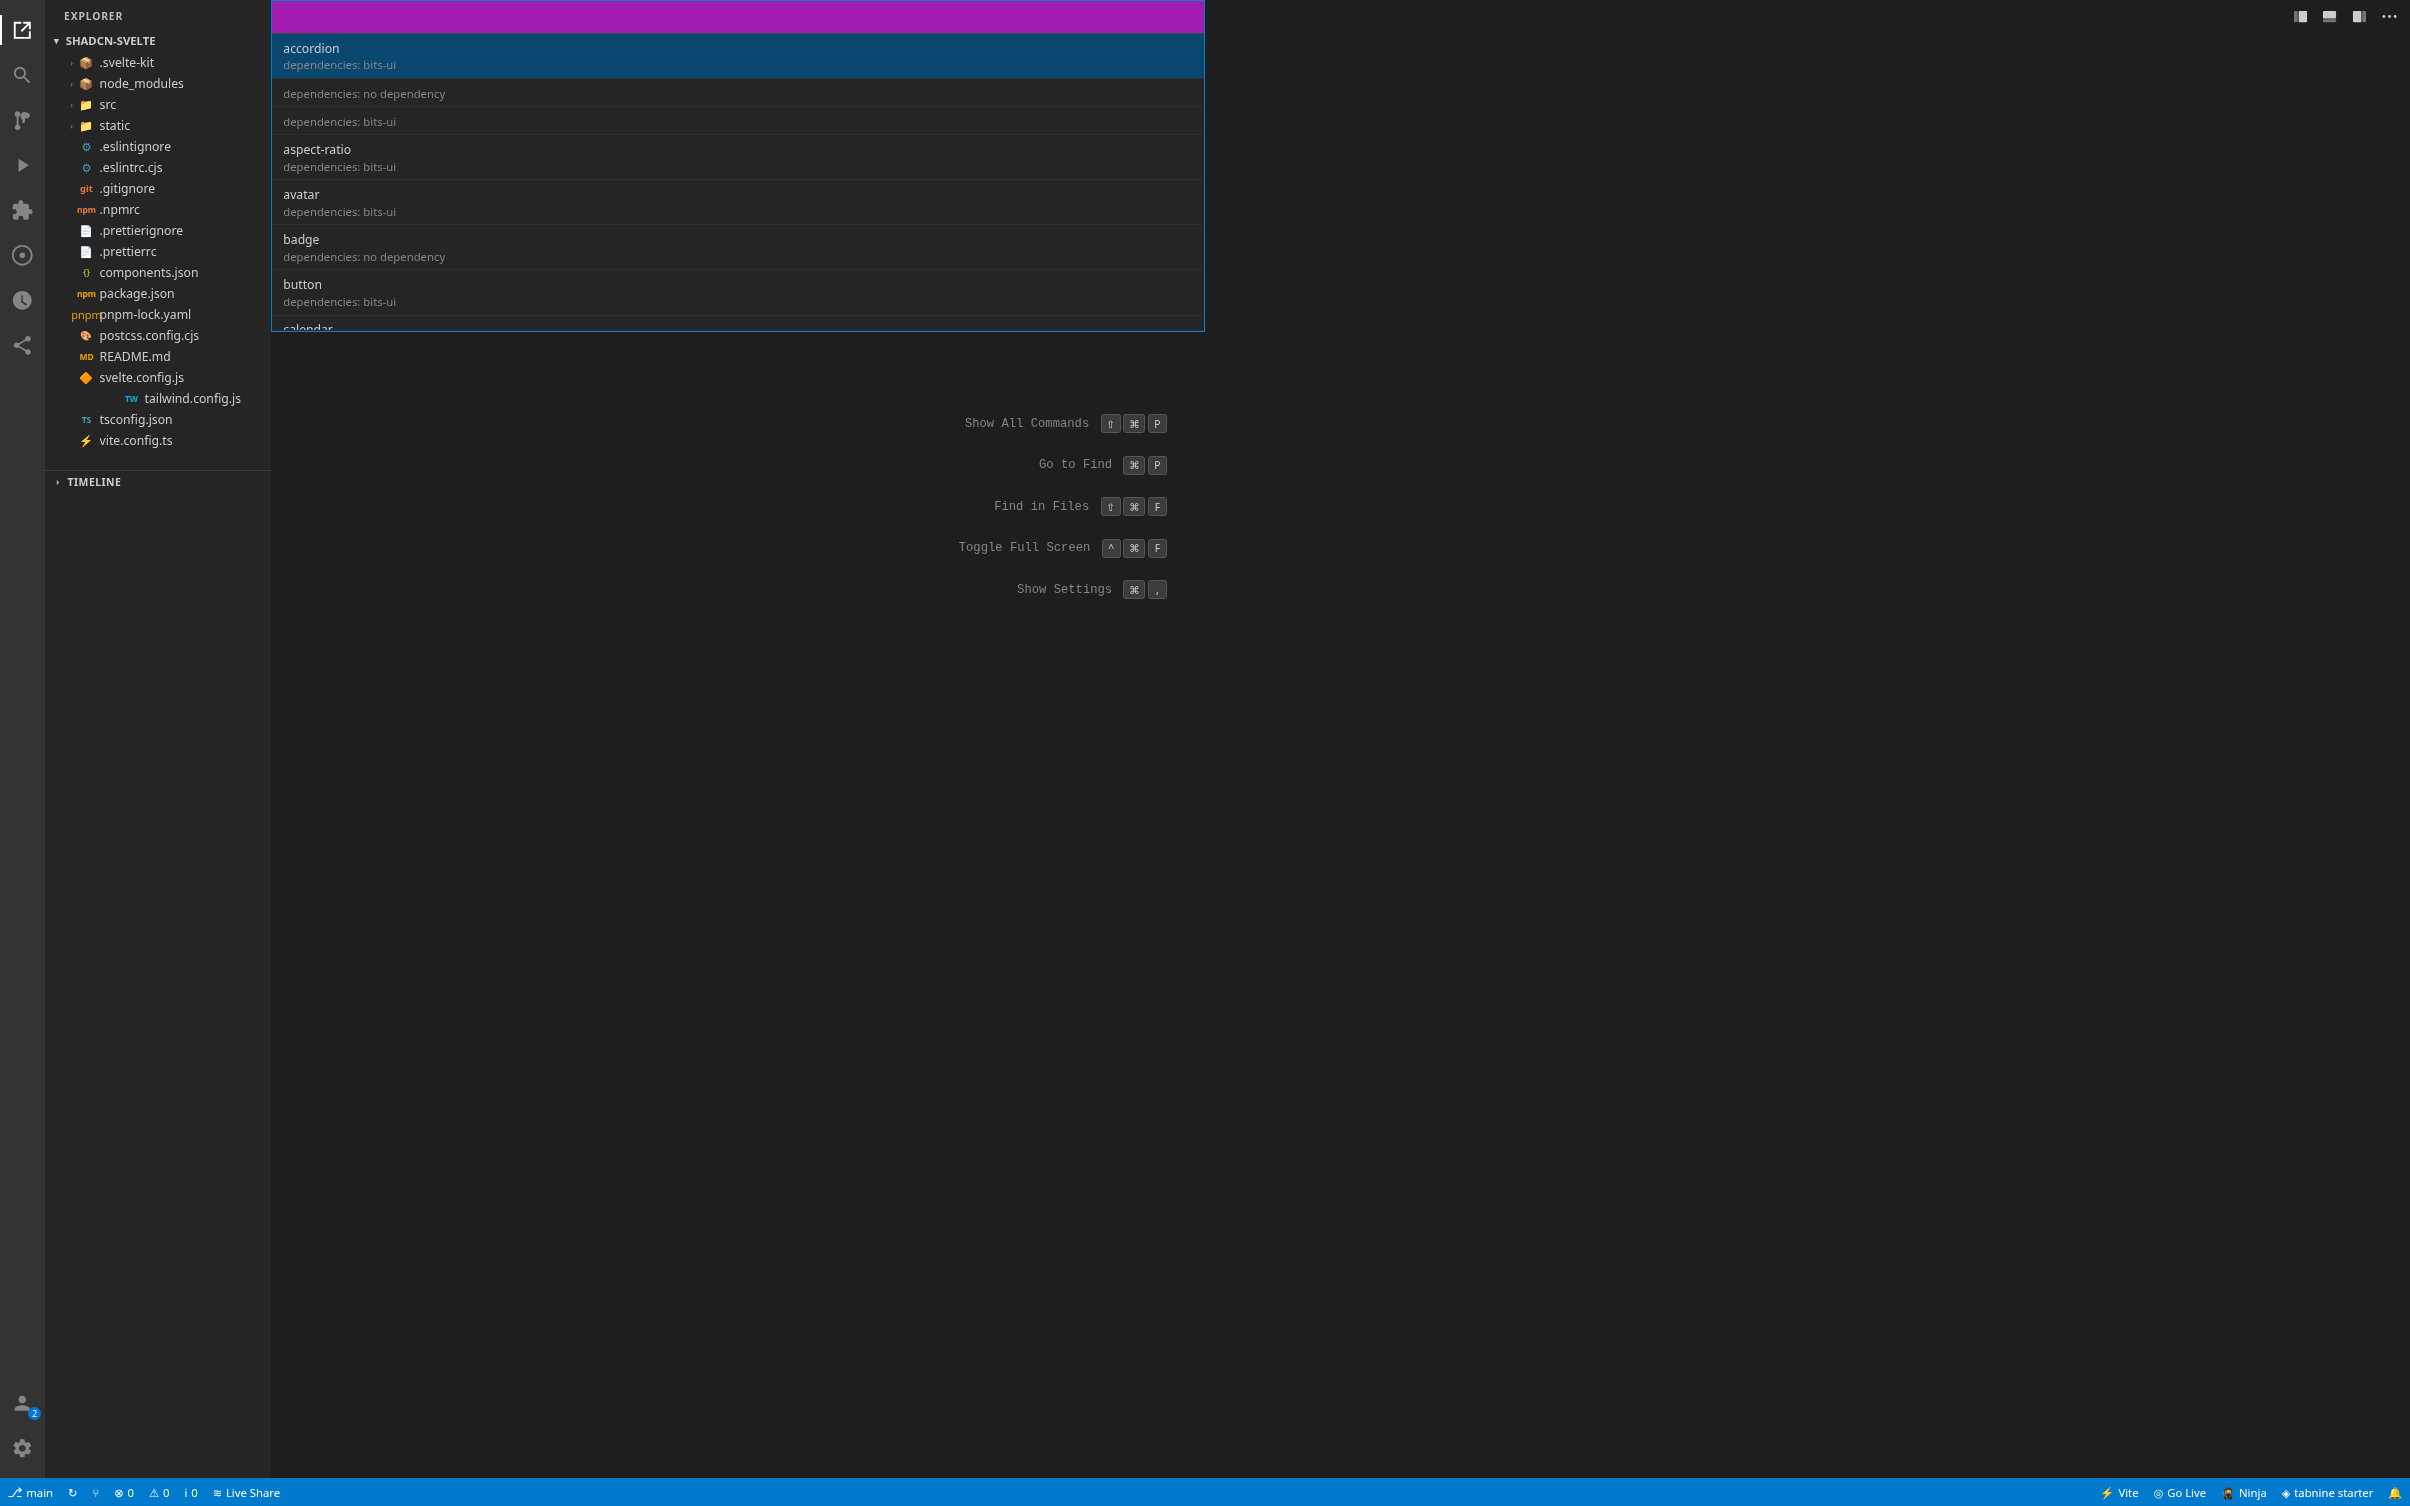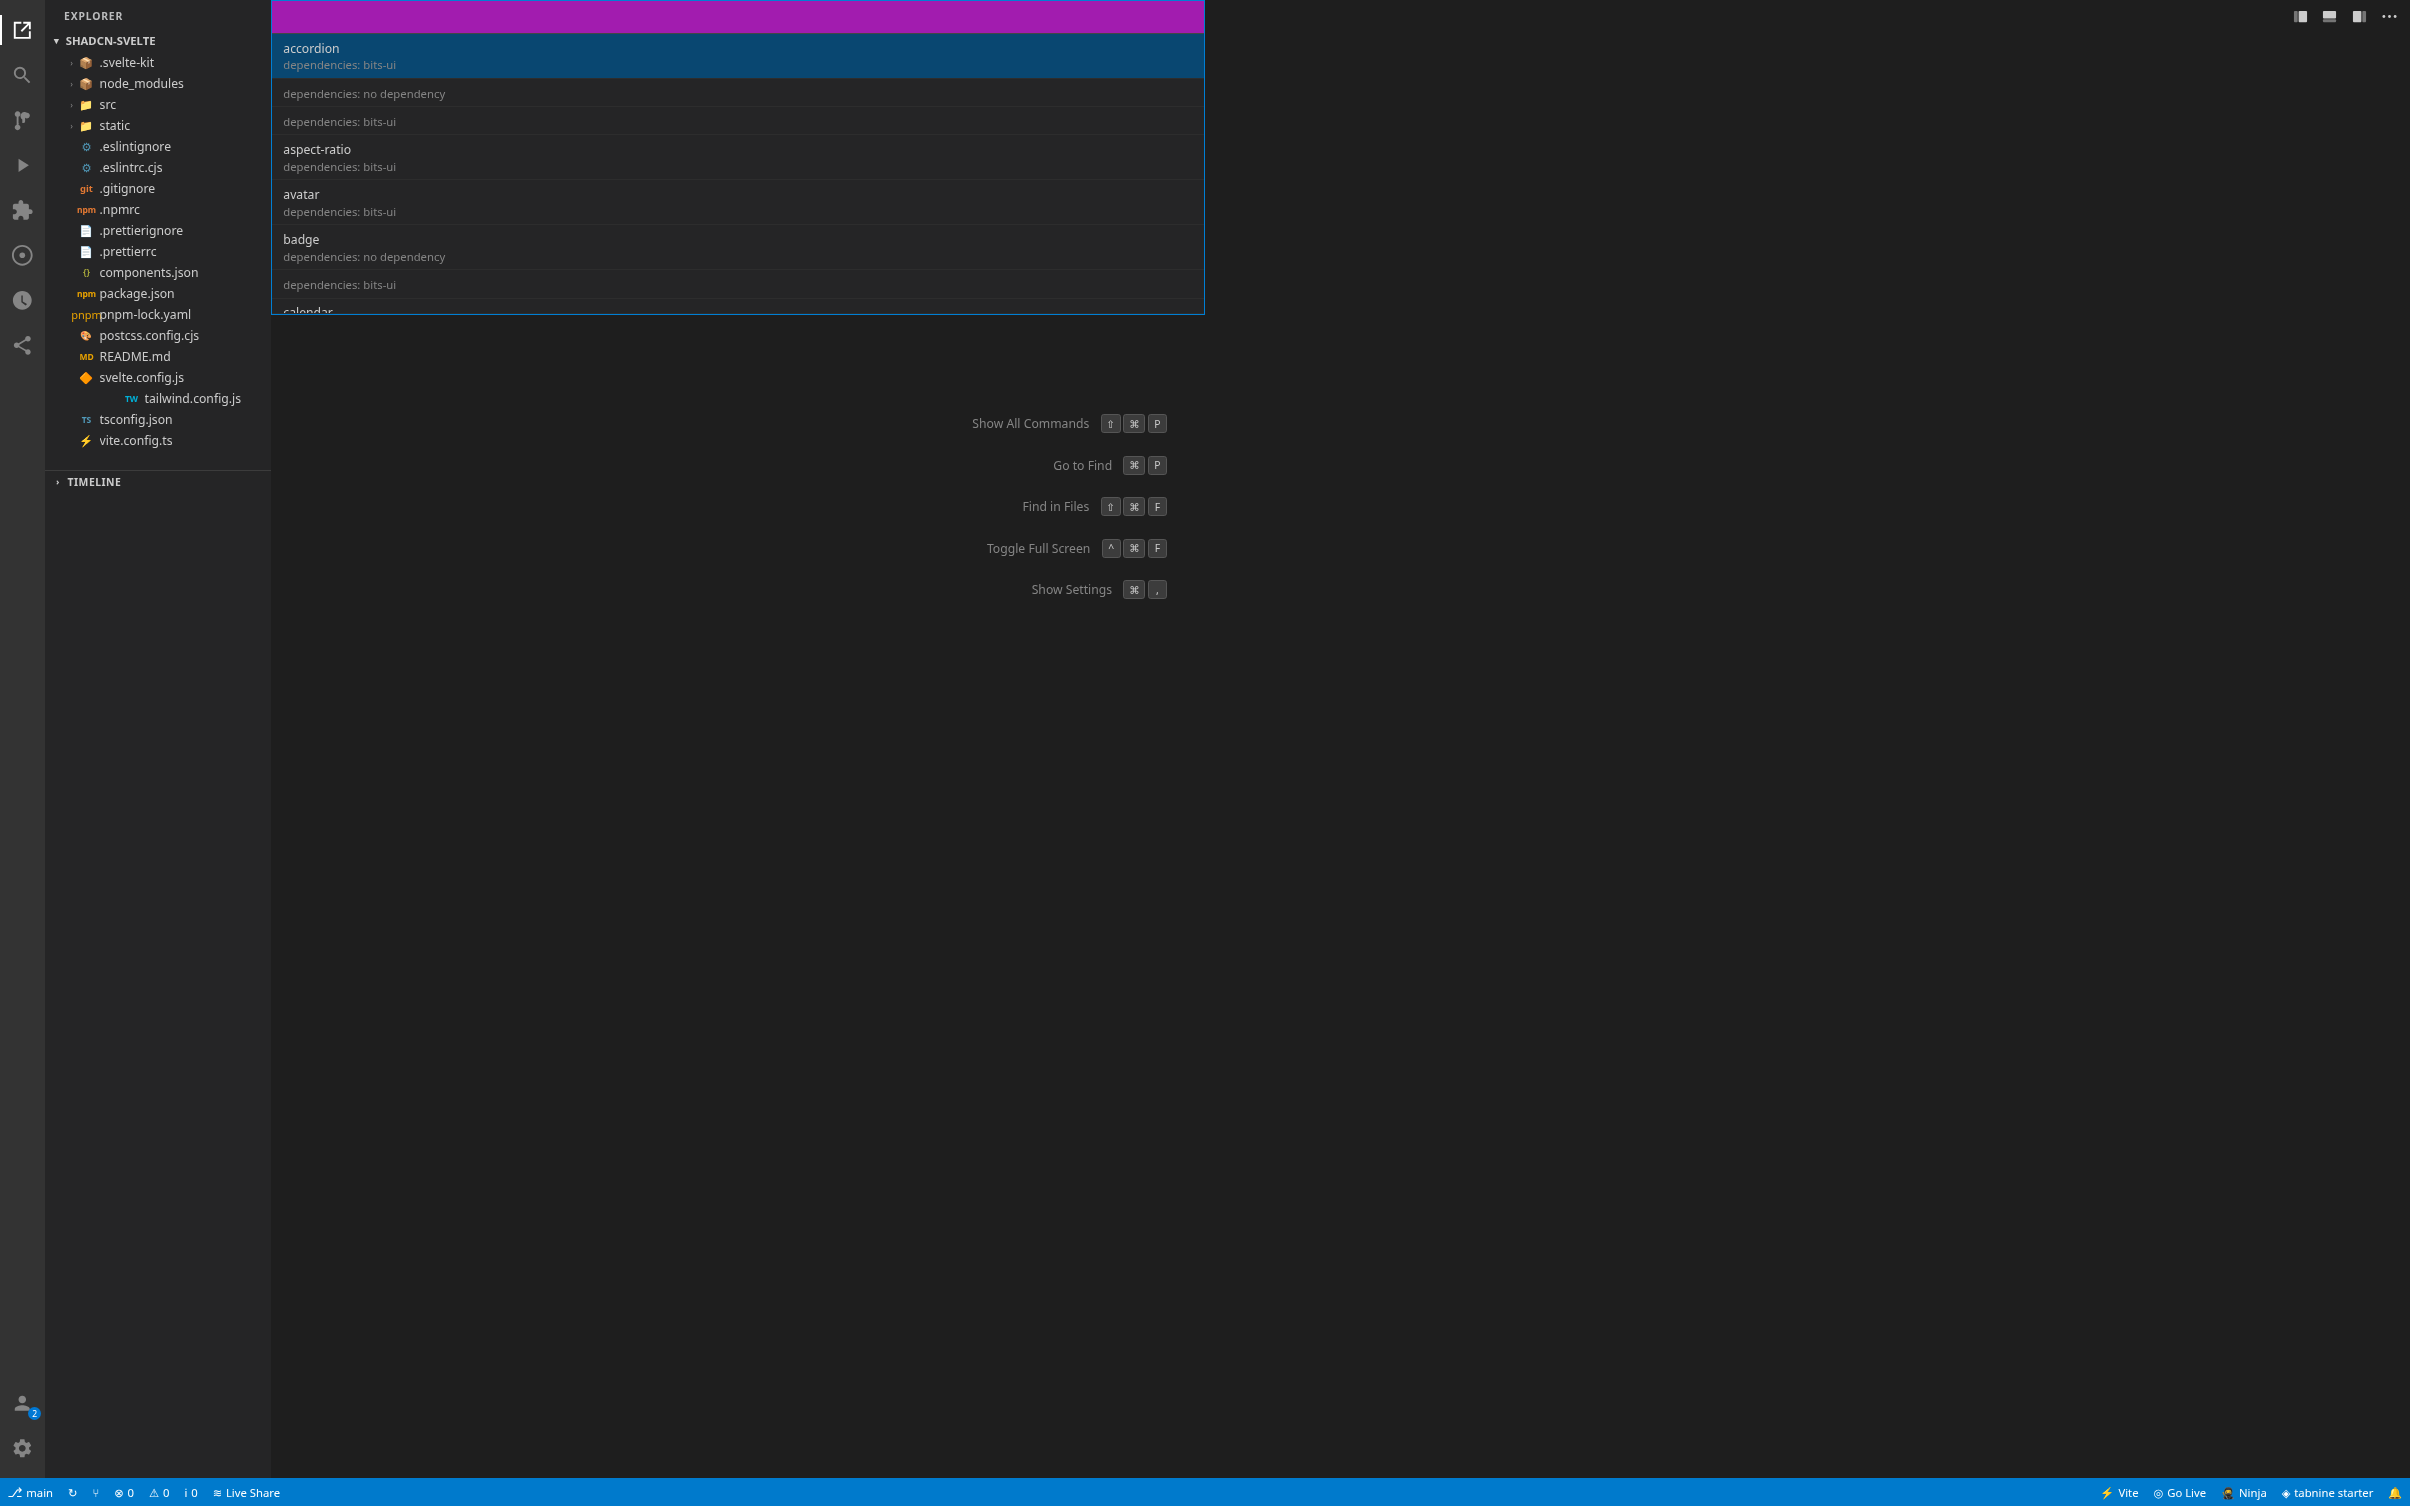--- a/index.html
+++ b/index.html
@@ -240,20 +240,21 @@
       display: flex;
       align-items: center;
       justify-content: flex-end;
       margin-bottom: 22.6px;
       color: #858585;
       font-size: 12.2px;
     }
     .hint-label {
       margin-right: 11.3px;
       color: #858585;
+      font-family: Liberation Mono, monospace;
     }
     .kbd-group {
       display: flex;
       align-items: center;
       gap: 2.8px;
     }
     .kbd {
       background: #3c3c3c;
       border: 0.9px solid #555;
       border-radius: 2.8px;
@@ -589,20 +590,21 @@
           <span class="result-title">avatar</span>
           <span class="result-desc">dependencies: bits-ui</span>
         </div>
 
         <div class="result-item">
           <span class="result-title">badge</span>
           <span class="result-desc">dependencies: no dependency</span>
         </div>
 
         <div class="result-item">
+          <span class="result-title">button</span>
           <span class="result-desc">dependencies: bits-ui</span>
         </div>
 
         <div class="result-item" style="overflow:hidden;max-height:15px;">
           <span class="result-title">calendar</span>
         </div>
       </div>
     </div>
   </div>
 

